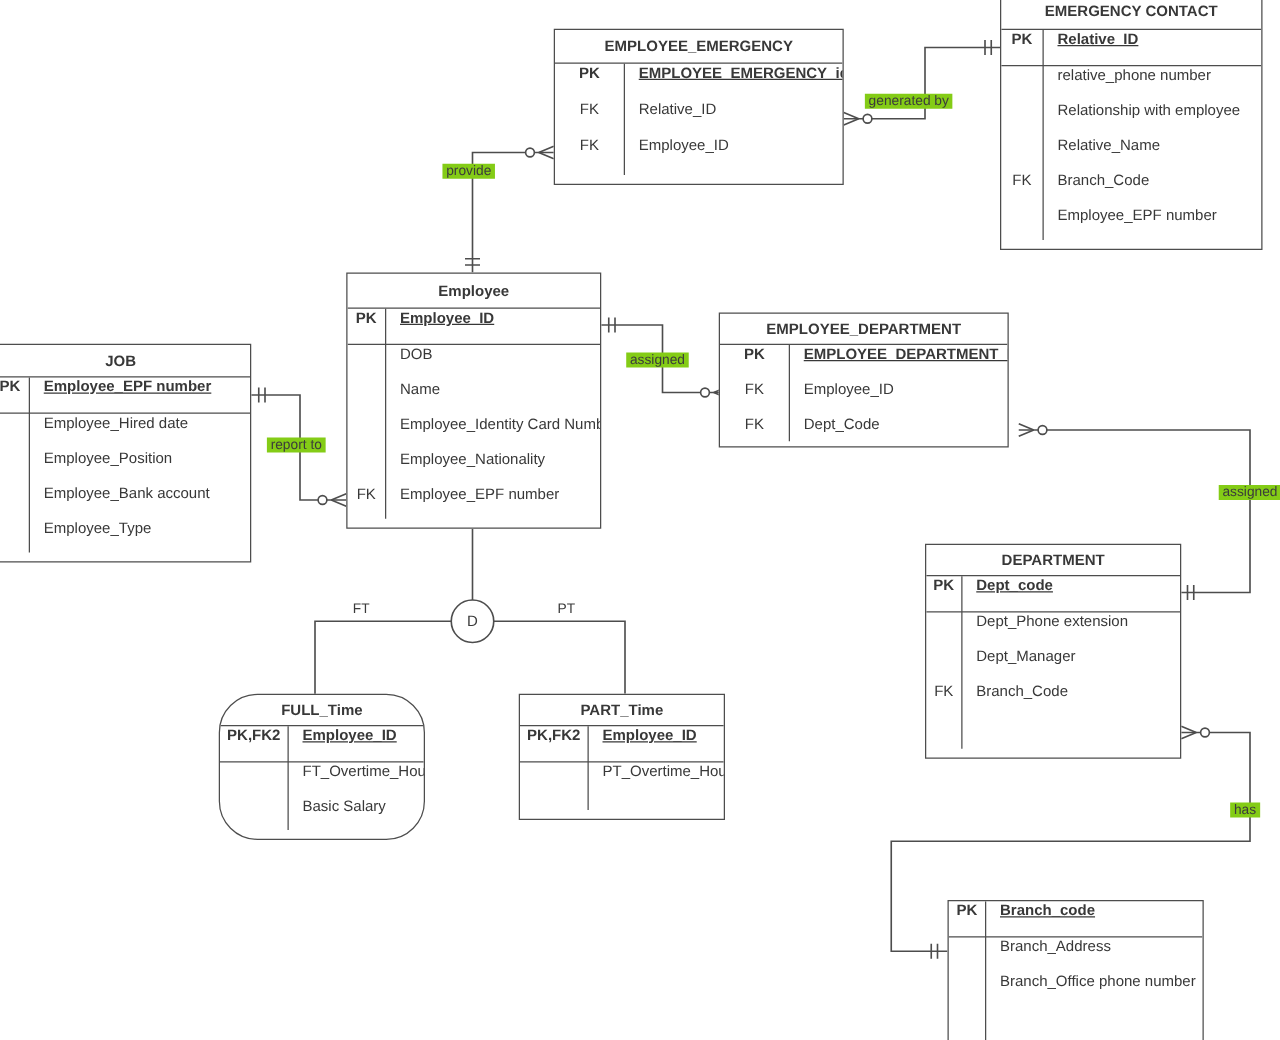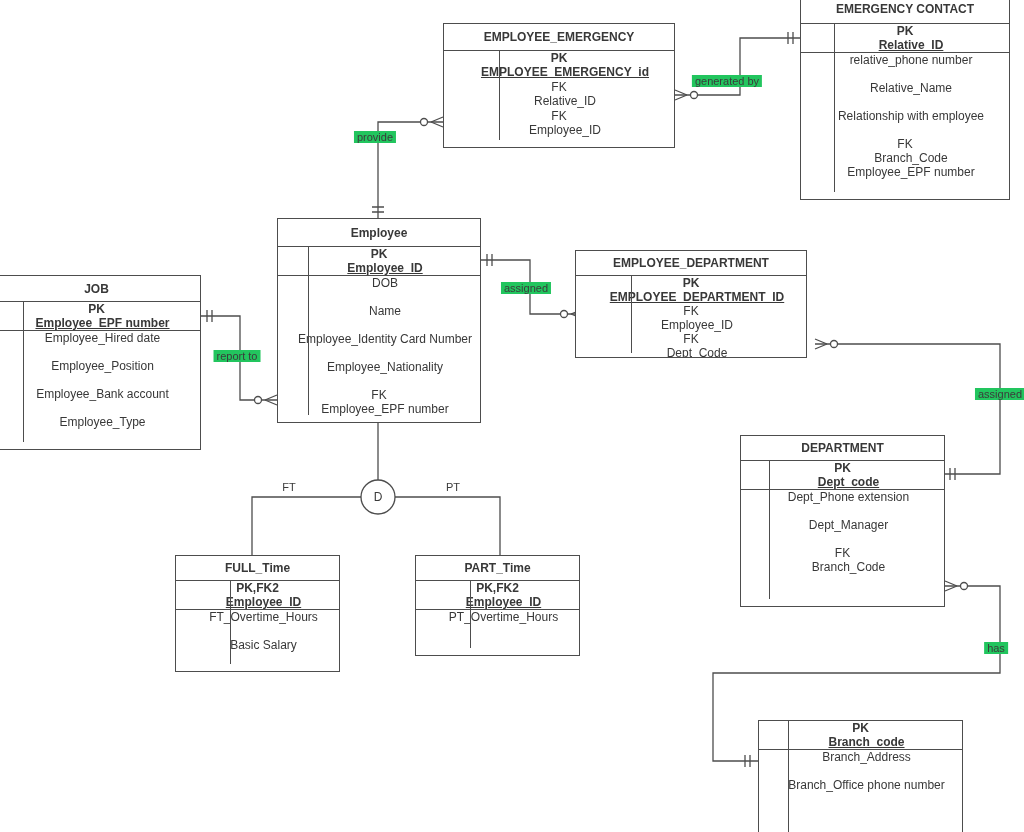--- a/index.html
+++ b/index.html
@@ -6,26 +6,26 @@
   html,body { background:#fff; }
   body { font-family:"Liberation Sans","DejaVu Sans",sans-serif; color:#383838; }
   #canvas { position:relative; width:1024px; height:832px; overflow:hidden; background:#fff; }
   #connectors { position:absolute; left:0; top:0; width:1024px; height:832px; }
   #entities, #labels { position:absolute; left:0; top:0; width:100%; height:100%; pointer-events:none; }
   .entity { position:absolute; border:1.3px solid #4d4d4d; background:#fff; display:flex; flex-direction:column; overflow:hidden; pointer-events:auto; }
   .entity-title { flex:none; border-bottom:1.3px solid #4d4d4d; display:flex; align-items:center; justify-content:center; font-size:12px; font-weight:bold; white-space:nowrap; }
   .entity-body { position:relative; flex:1; }
   .keyline { position:absolute; top:0; bottom:7px; width:1.3px; background:#4d4d4d; }
   .section.divided { border-bottom:1.3px solid #4d4d4d; }
-  .row { display:flex; align-items:center;flex-direction:column; }
+  .row { display:flex; align-items:flex-start; }
   .key { flex:none; text-align:center; font-size:12px; }
   .key.pk { font-weight:bold; }
   .attr { padding-left:12px; font-size:12px; white-space:nowrap; }
   .attr.pk { font-weight:bold; text-decoration:underline; }
-  .rel-label { position:absolute; transform:translate(-50%,-50%); font-size:11px; color:#3b3b3b; background:#22c55e; padding:0 3px; white-space:nowrap; }
+  .rel-label { position:absolute; transform:translate(-50%,-50%); font-size:11px; color:#3b3b3b; background:#84cc16; padding:0 3px; white-space:nowrap; }
   .rel-label.no-bg { background:transparent; padding:0; }
   .rel-label.d-letter { font-size:12px; background:transparent; padding:0; }
 </style>
 </head>
 <body>
 
 <div id="canvas">
 
   <svg id="connectors" viewBox="0 0 1024 832" fill="none" stroke="#4d4d4d" stroke-width="1.3">
 
@@ -110,25 +110,25 @@
               <div class="attr pk">Relative_ID</div>
             </div>
           </div>
           <div class="section">
             <div class="row" style="height: 28px;">
               <div class="key" style="width: 33px;"></div>
               <div class="attr">relative_phone number</div>
             </div>
             <div class="row" style="height: 28px;">
               <div class="key" style="width: 33px;"></div>
+              <div class="attr">Relationship with employee</div>
+            </div>
+            <div class="row" style="height: 28px;">
+              <div class="key" style="width: 33px;"></div>
               <div class="attr">Relative_Name</div>
-            </div>
-            <div class="row" style="height: 28px;">
-              <div class="key" style="width: 33px;"></div>
-              <div class="attr">Relationship with employee</div>
             </div>
             <div class="row" style="height: 28px;">
               <div class="key" style="width: 33px;">FK</div>
               <div class="attr">Branch_Code</div>
             </div>
             <div class="row" style="height: 28px;">
               <div class="key" style="width: 33px;"></div>
               <div class="attr">Employee_EPF number</div>
             </div>
           </div>
@@ -237,21 +237,21 @@
               <div class="key" style="width: 28px;"></div>
               <div class="attr">Dept_Manager</div>
             </div>
             <div class="row" style="height: 28px;">
               <div class="key" style="width: 28px;">FK</div>
               <div class="attr">Branch_Code</div>
             </div>
           </div>
         </div>
       </div>
-      <div class="entity" style="left: 175px; top: 555px; width: 165px; height: 117px;">
+      <div class="entity" style="left: 175px; top: 555px; width: 165px; height: 117px; border-radius: 31px;">
         <div class="entity-title" style="height: 25px;">FULL_Time</div>
         <div class="entity-body">
           <div class="keyline" style="left: 54px;"></div>
           <div class="section divided">
             <div class="row" style="height: 28px;">
               <div class="key pk" style="width: 54px;">PK,FK2</div>
               <div class="attr pk">Employee_ID</div>
             </div>
           </div>
           <div class="section">

